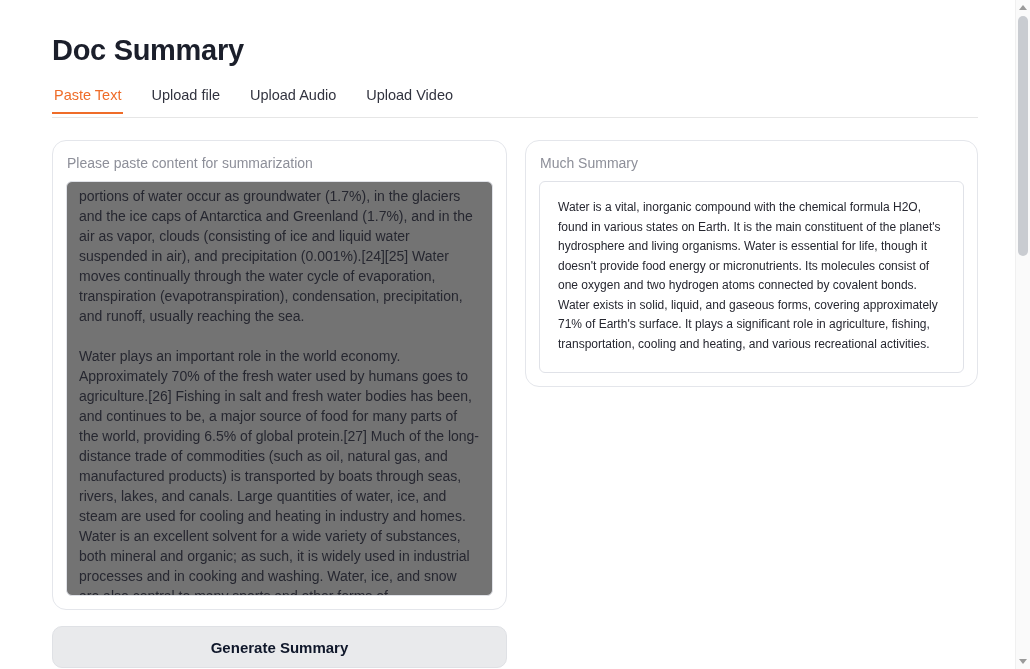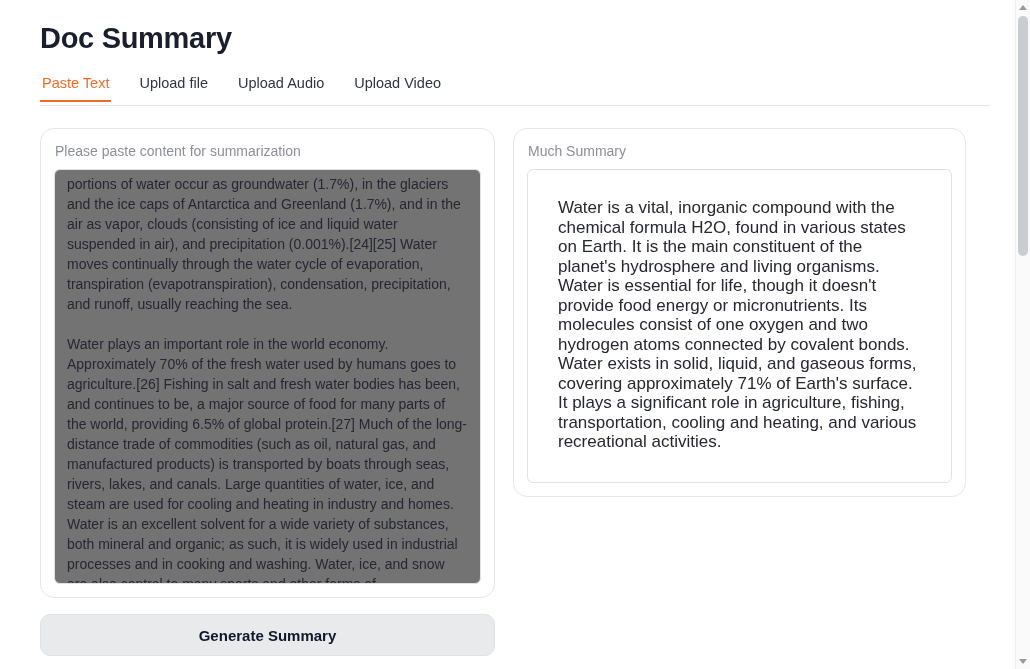--- a/index.html
+++ b/index.html
@@ -12,21 +12,21 @@
     height: 669px;
     font-family: "Liberation Sans", sans-serif;
     color: #262730;
     overflow: hidden;
     position: relative;
   }
   .app {
     width: 1030px;
     height: 669px;
     box-sizing: border-box;
-    padding: 4px;
+    padding: 16px;
     position: relative;
   }
   .page-title {
     font-size: 29px;
     font-weight: bold;
     color: #1b1f2b;
     margin: 0;
     padding: 18px 0 0 36px;
     letter-spacing: -0.3px;
   }
@@ -95,24 +95,24 @@
     margin-top: -4px;
   }
   .summary-box {
     border: 1px solid #e0e2e8;
     border-radius: 6px;
     background: #ffffff;
     padding: 12px 14px 14px 14px;
     box-sizing: border-box;
   }
   .summary-text {
-    font-size: 17px;
+    font-size: 12px;
     line-height: 19.5px;
     color: #262730;
-    margin: 16px;
+    margin: 4px;
   }
   .generate-btn {
     margin: 16px 36px 0 36px;
     width: 455px;
     height: 42px;
     background: #e9eaec;
     border: 1px solid #dfe1e5;
     border-radius: 10px;
     font-size: 15px;
     font-weight: bold;

